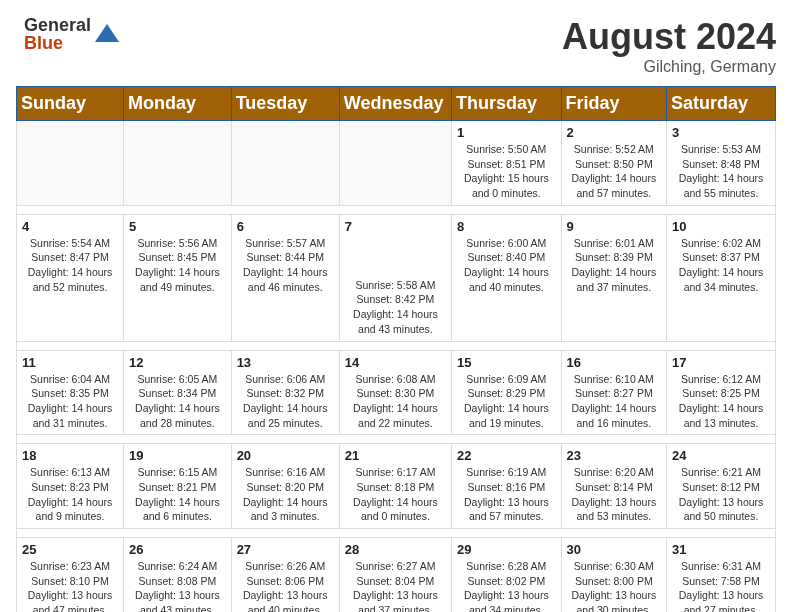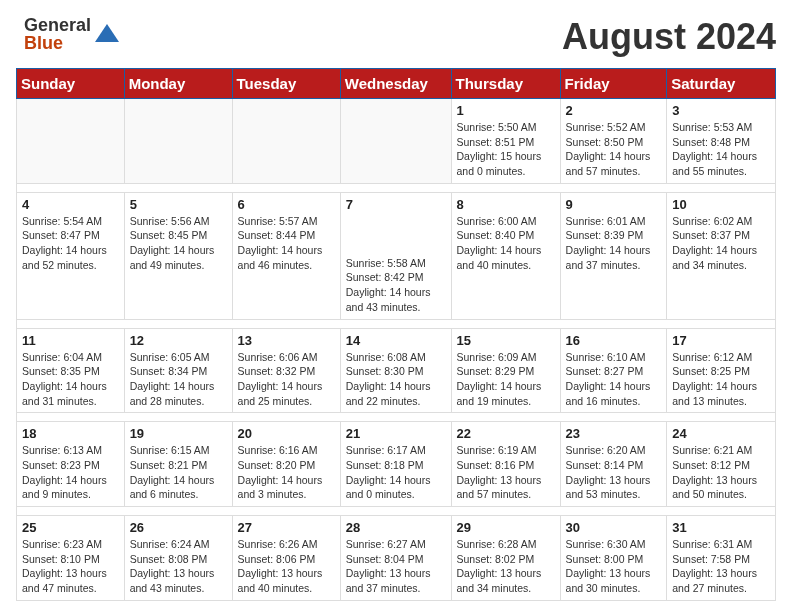--- a/index.html
+++ b/index.html
@@ -51,23 +51,23 @@
     }
     .location {
       font-size: 16px;
       color: #555;
     }
     .calendar {
       width: 100%;
       border-collapse: collapse;
     }
     .calendar th {
-      background-color: #b91c1c;
+      background-color: #a16207;
       color: #fff;
-      font-size: 15px;
+      font-size: 18px;
       font-weight: bold;
       padding: 6px 4px;
       text-align: left;
       border: 1px solid #1a5da5;
     }
     .calendar td {
       vertical-align: top;
       border: 1px solid #ddd;
       padding: 4px 5px;
       width: 113px;
@@ -82,20 +82,21 @@
     .day-num {
       font-size: 13px;
       font-weight: bold;
       margin-bottom: 2px;
       color: #222;
     }
     .day-info {
       font-size: 10.5px;
       line-height: 1.4;
       color: #333;
+      text-align: center;
     }
     .row-spacer {
       height: 4px;
       background: #f0f0f0;
     }
   </style>
 </head>
 <body>
 
 <div class="header">
@@ -103,20 +104,21 @@
     <div class="logo-text">
       <span class="logo-general">General</span>
       <span class="logo-blue">Blue</span>
     </div>
     <svg class="logo-icon" viewBox="0 0 28 28">
       <polygon points="14,4 26,22 2,22" fill="#2a6db5"></polygon>
     </svg>
   </div>
   <div class="title-block">
     <div class="month-year">August 2024</div>
+    <div class="location">Gilching, Germany</div>
   </div>
 </div>
 
 <table class="calendar">
   <thead>
     <tr>
     <th>Sunday</th>
         <th>Monday</th>
         <th>Tuesday</th>
         <th>Wednesday</th>

